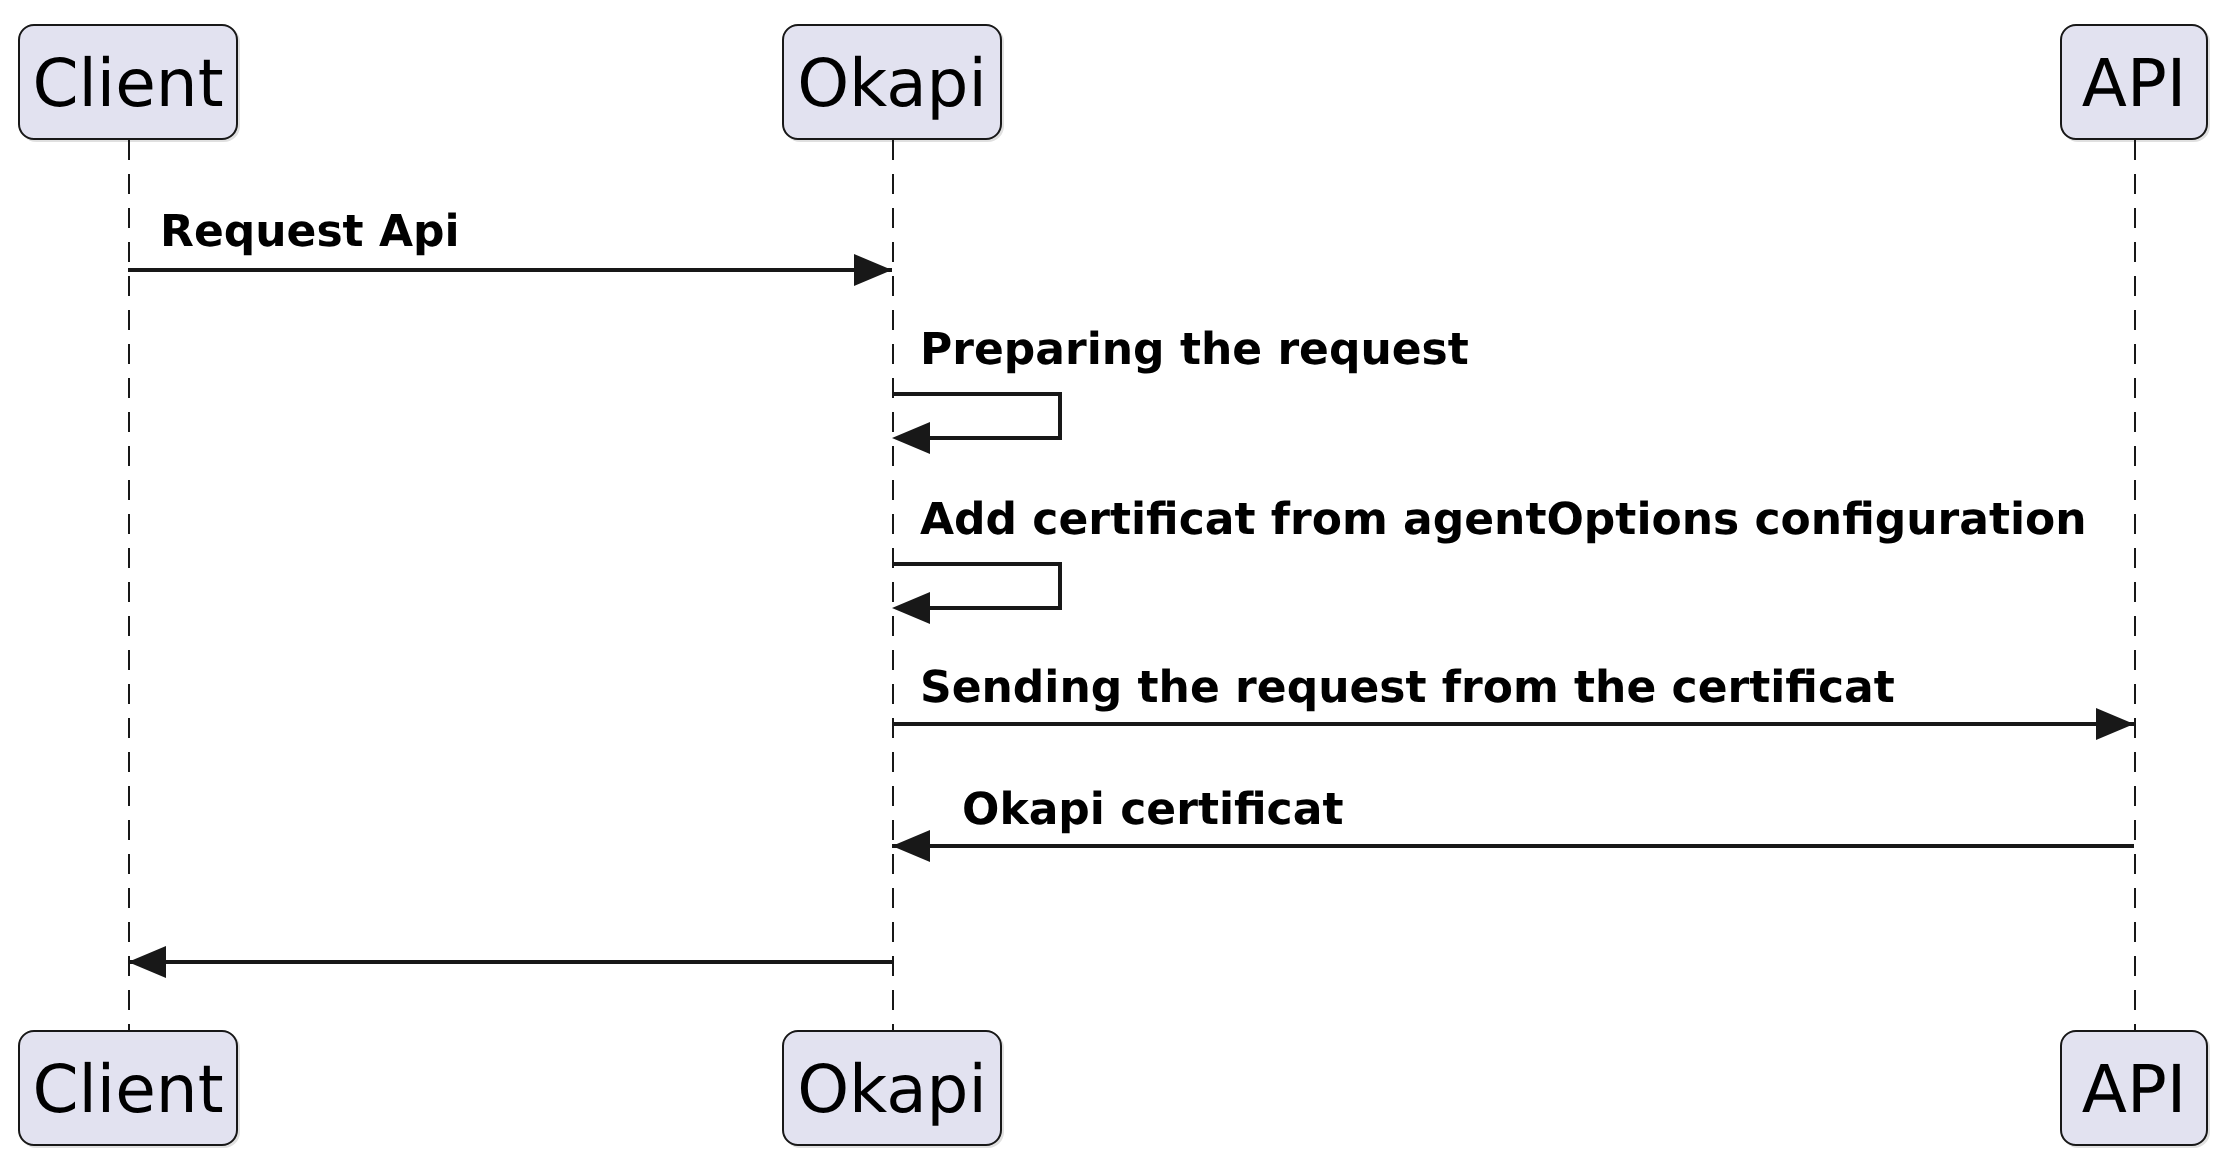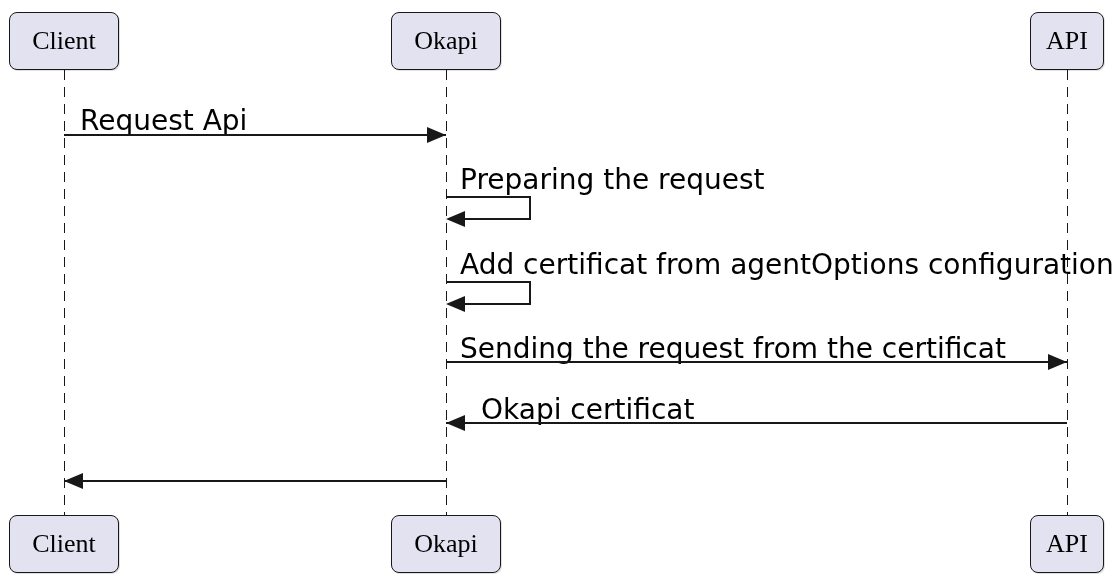--- a/index.html
+++ b/index.html
@@ -16,40 +16,40 @@
   }
   .participant-box {
     position: absolute;
     box-sizing: border-box;
     background: var(--p-fill, #E2E2F0);
     border: 1.5px solid var(--p-border, #181818);
     border-radius: 8px;
     display: flex;
     align-items: center;
     justify-content: center;
-    font-size: 26px;
+    font-size: 33px;
     color: var(--txt, #000000);
     box-shadow: 1px 1px 0 rgba(0,0,0,0.12);
-    font-family: Liberation Serif, serif;
   }
   .lifeline {
     position: absolute;
     width: 1px;
     background: repeating-linear-gradient(
       to bottom,
       var(--line, #181818) 0px, var(--line, #181818) 10px,
       transparent 10px, transparent 17px
     );
   }
   .msg-label {
     position: absolute;
-    font-size: 28px;
+    font-size: 22px;
     color: var(--txt, #000000);
     white-space: nowrap;
     line-height: 1.2;
+    font-weight: bold;
   }
   .msg-line {
     position: absolute;
     height: 2px;
     background: var(--line, #181818);
   }
   .msg-vline {
     position: absolute;
     width: 2px;
     background: var(--line, #181818);

